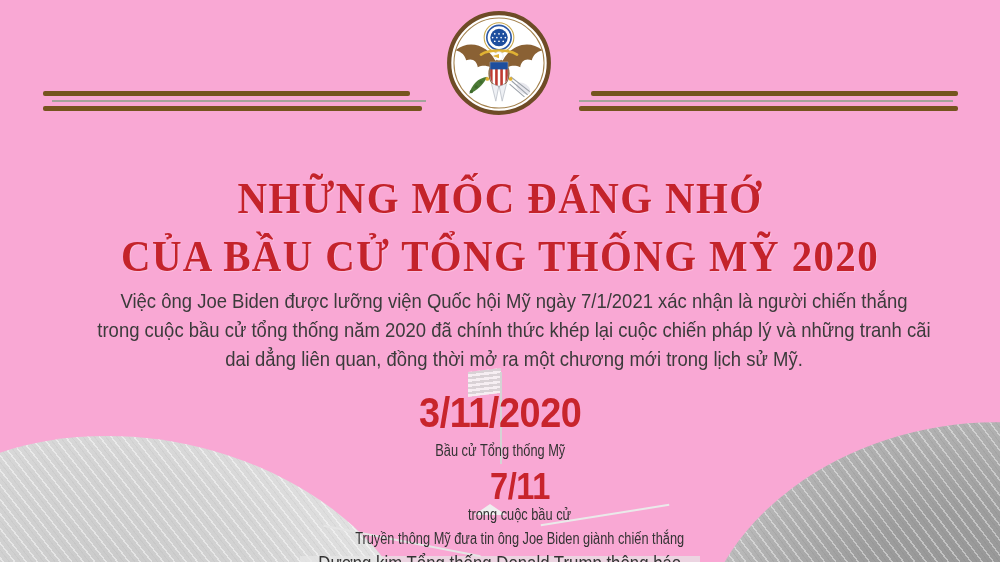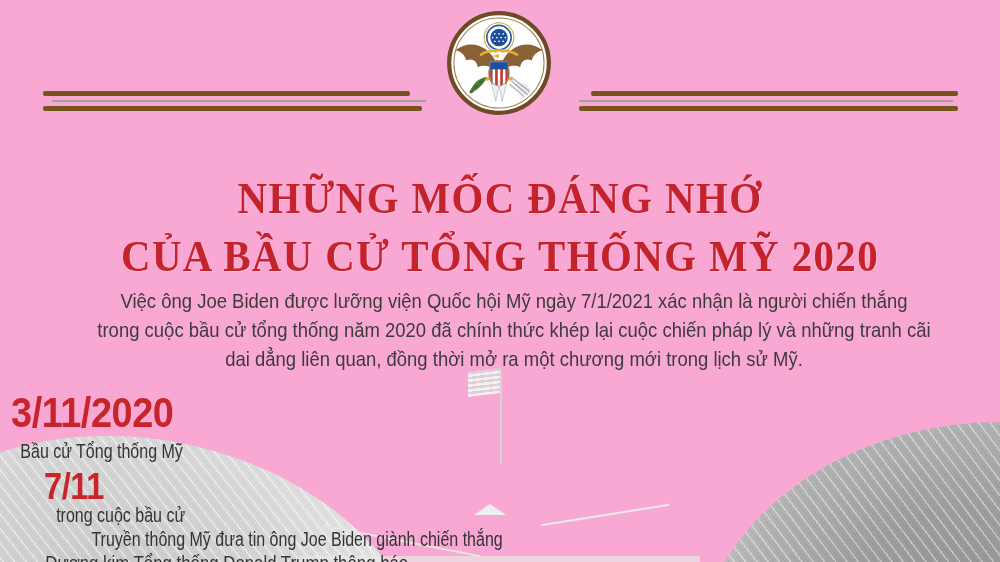--- a/index.html
+++ b/index.html
@@ -62,24 +62,24 @@
     font-family:"Liberation Serif",serif;font-weight:700;
     color:#c4232b;font-size:44px;line-height:58px;letter-spacing:1.5px;
     transform:scaleX(.93);transform-origin:50% 0;
     text-shadow:1px 1px 0 rgba(255,255,255,.25);
   }
 
   .intro{position:absolute;top:286px;left:0;right:0;text-align:center;
     color:#3b3b3b;font-size:21px;line-height:29px;padding-left:28px;}
   .intro-line{display:block;white-space:nowrap;transform:scaleX(.88);transform-origin:50% 50%;}
 
-  .tl-item{position:absolute;left:0;right:0;text-align:left;}
+  .tl-item{position:absolute;left:0;right:0;text-align:center;}
   .tl-date{display:inline-block;font-weight:700;color:#c8242c;
     transform:scaleX(.88);transform-origin:50% 50%;letter-spacing:-0.5px;white-space:nowrap;}
-  .tl-line{color:#333333;font-size:20px;line-height:24px;}
+  .tl-line{color:#333333;font-size:16px;line-height:24px;}
   .tl-line > span{display:inline-block;white-space:nowrap;transform:scaleX(.8);transform-origin:50% 50%;}
 
   .tl-1{top:394px;}
   .tl-1 .tl-date{font-size:43px;line-height:36px;}
   .tl-1 .tl-line{margin-top:8px;}
   .tl-2{top:471px;margin-left:40px;}
   .tl-2 .tl-date{font-size:37px;line-height:32px;}
   .tl-2 .tl-line:first-of-type{margin-top:5px;}
   .tl-3{top:551px;}
   .tl-3 .tl-line{font-size:21px;}

